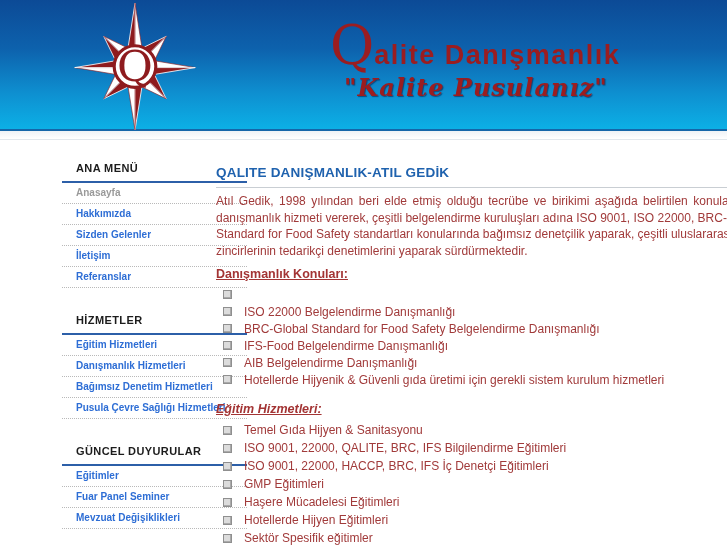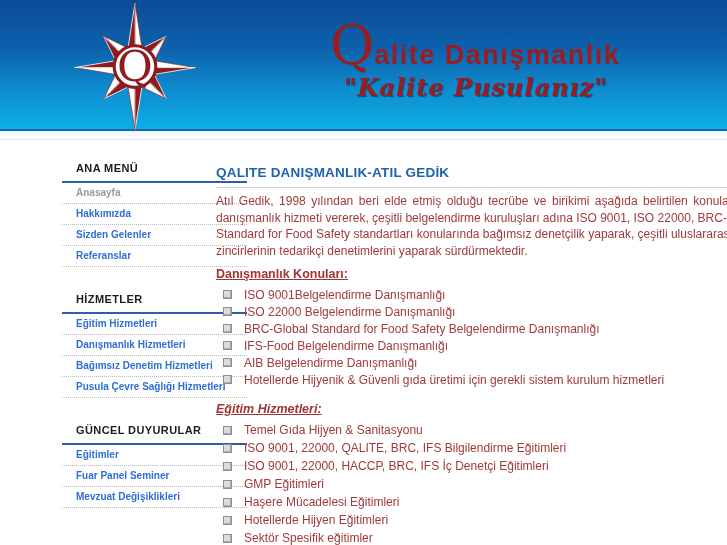--- a/index.html
+++ b/index.html
@@ -105,20 +105,21 @@
   <div class="header-understrip"></div>
 
   <div class="sidebar">
 
     <div class="side-section">
       <div class="side-title">ANA MENÜ</div>
       <div class="side-rule"></div>
       <div class="side-item current">Anasayfa</div>
       <div class="side-item">Hakkımızda</div>
       <div class="side-item">Sizden Gelenler</div>
+      <div class="side-item">İletişim</div>
       <div class="side-item">Referanslar</div>
     </div>
 
     <div class="side-section">
       <div class="side-title">HİZMETLER</div>
       <div class="side-rule"></div>
       <div class="side-item">Eğitim Hizmetleri</div>
       <div class="side-item">Danışmanlık Hizmetleri</div>
       <div class="side-item">Bağımsız Denetim Hizmetleri</div>
       <div class="side-item">Pusula Çevre Sağlığı Hizmetleri</div>
@@ -143,21 +144,20 @@
       <div class="pline">Atıl Gedik, 1998 yılından beri elde etmiş olduğu tecrübe ve birikimi aşağıda belirtilen konularda</div>
       <div class="pline">danışmanlık hizmeti vererek, çeşitli belgelendirme kuruluşları adına ISO 9001, ISO 22000, BRC-Global</div>
       <div class="pline">Standard for Food Safety standartları konularında bağımsız denetçilik yaparak, çeşitli uluslararası tedarik</div>
       <div class="pline last">zincirlerinin tedarikçi denetimlerini yaparak sürdürmektedir.</div>
     </div>
 
     <div class="red-heading">Danışmanlık Konuları:</div>
     <ul class="bullet-list">
       <li>
           <span class="sq-bullet"></span>
-          <span class="li-text">ISO 9001Belgelendirme Danışmanlığı</span>
         </li>
       <li>
           <span class="sq-bullet"></span>
           <span class="li-text">ISO 22000 Belgelendirme Danışmanlığı</span>
         </li>
       <li>
           <span class="sq-bullet"></span>
           <span class="li-text">BRC-Global Standard for Food Safety Belgelendirme Danışmanlığı</span>
         </li>
       <li>

